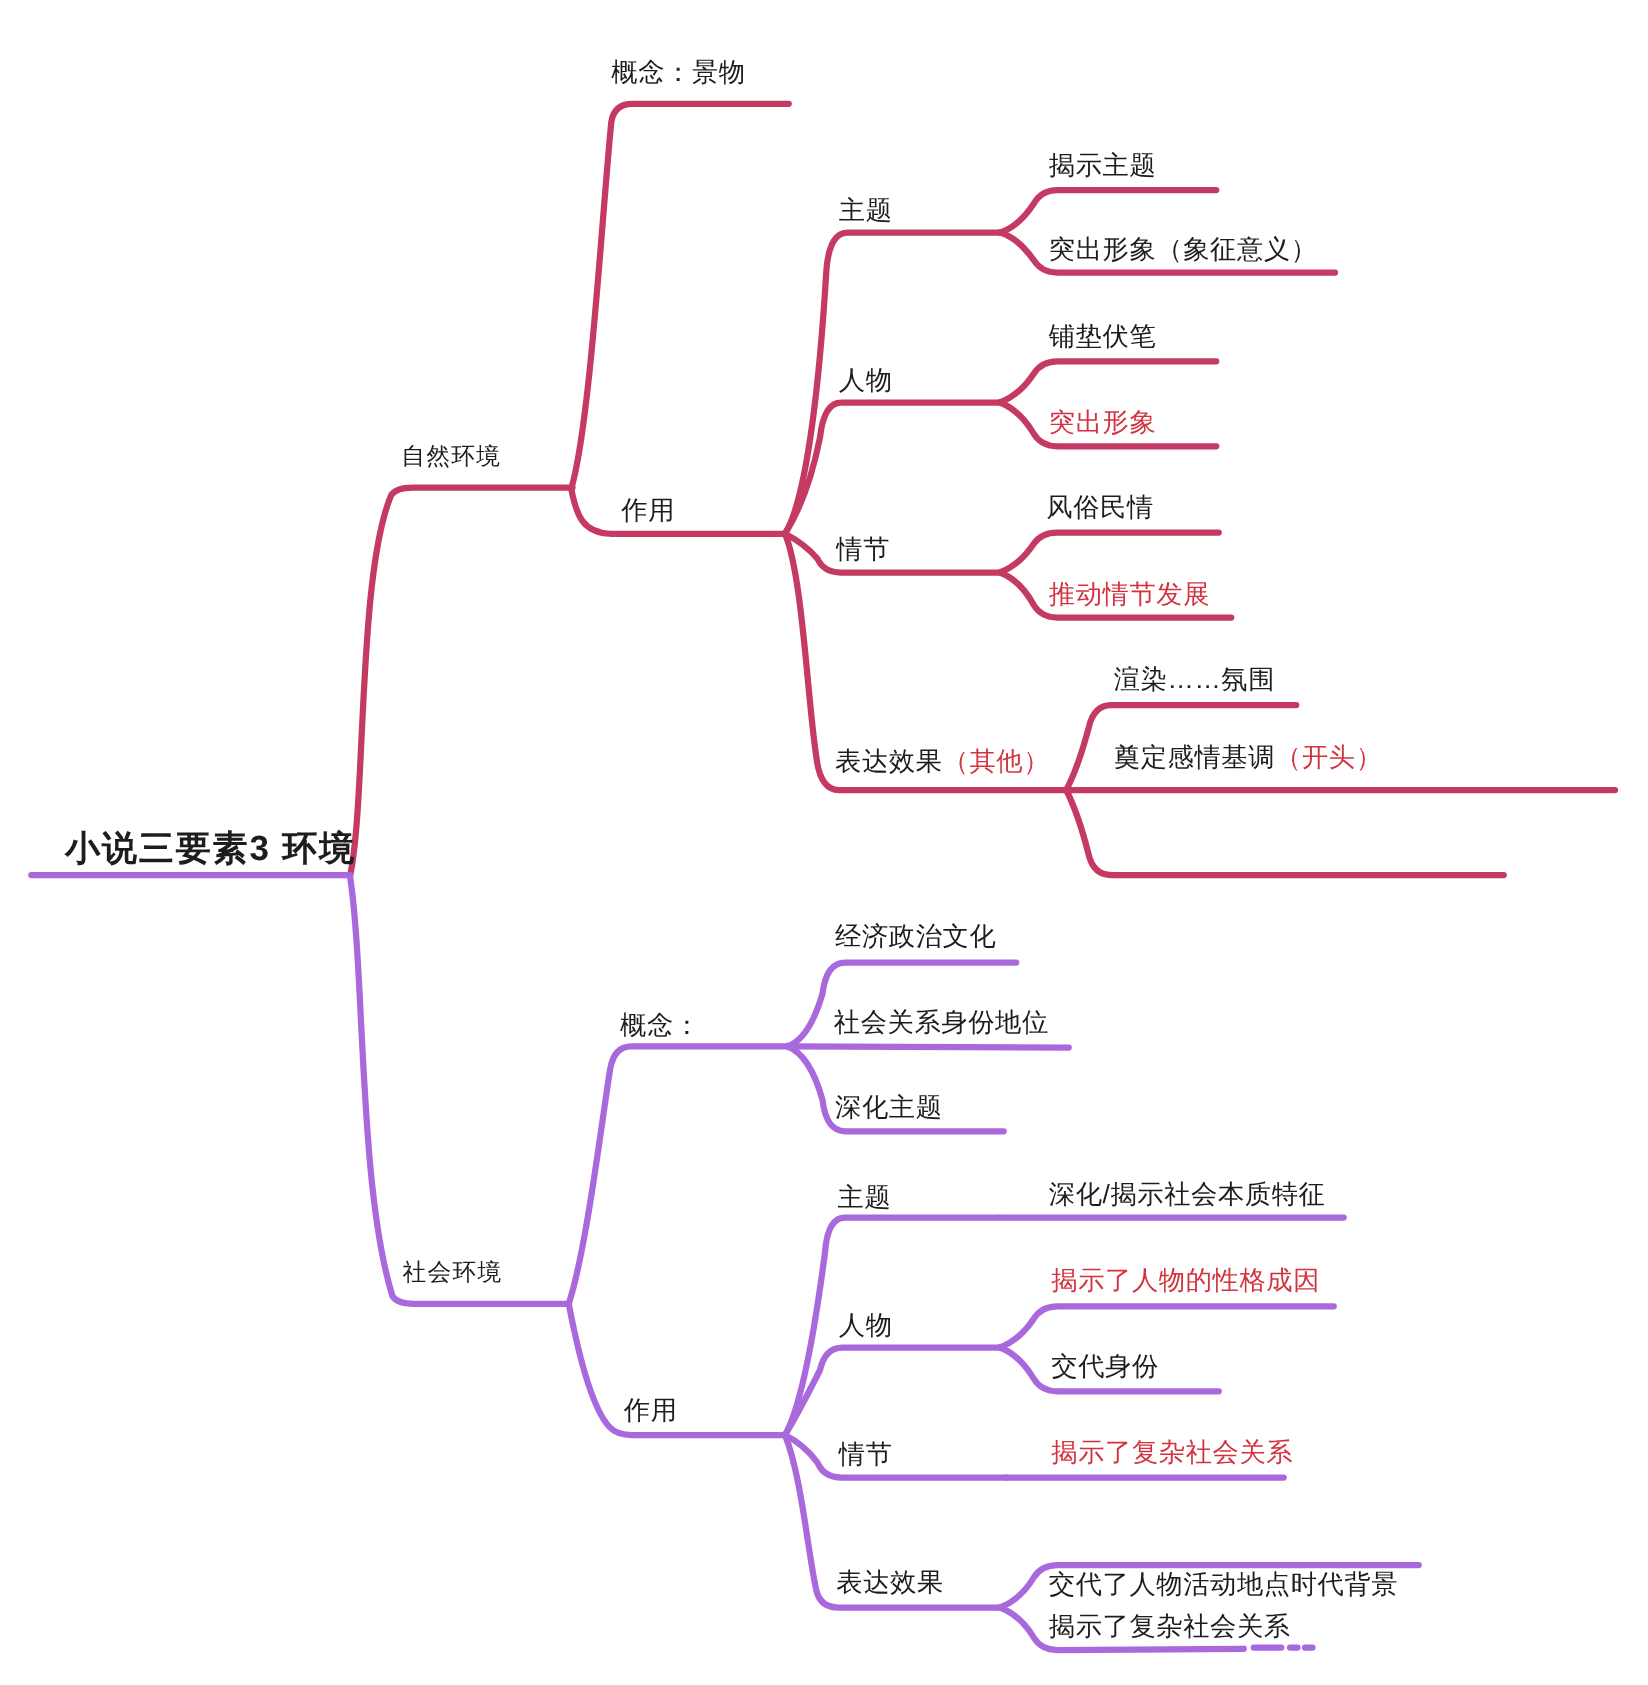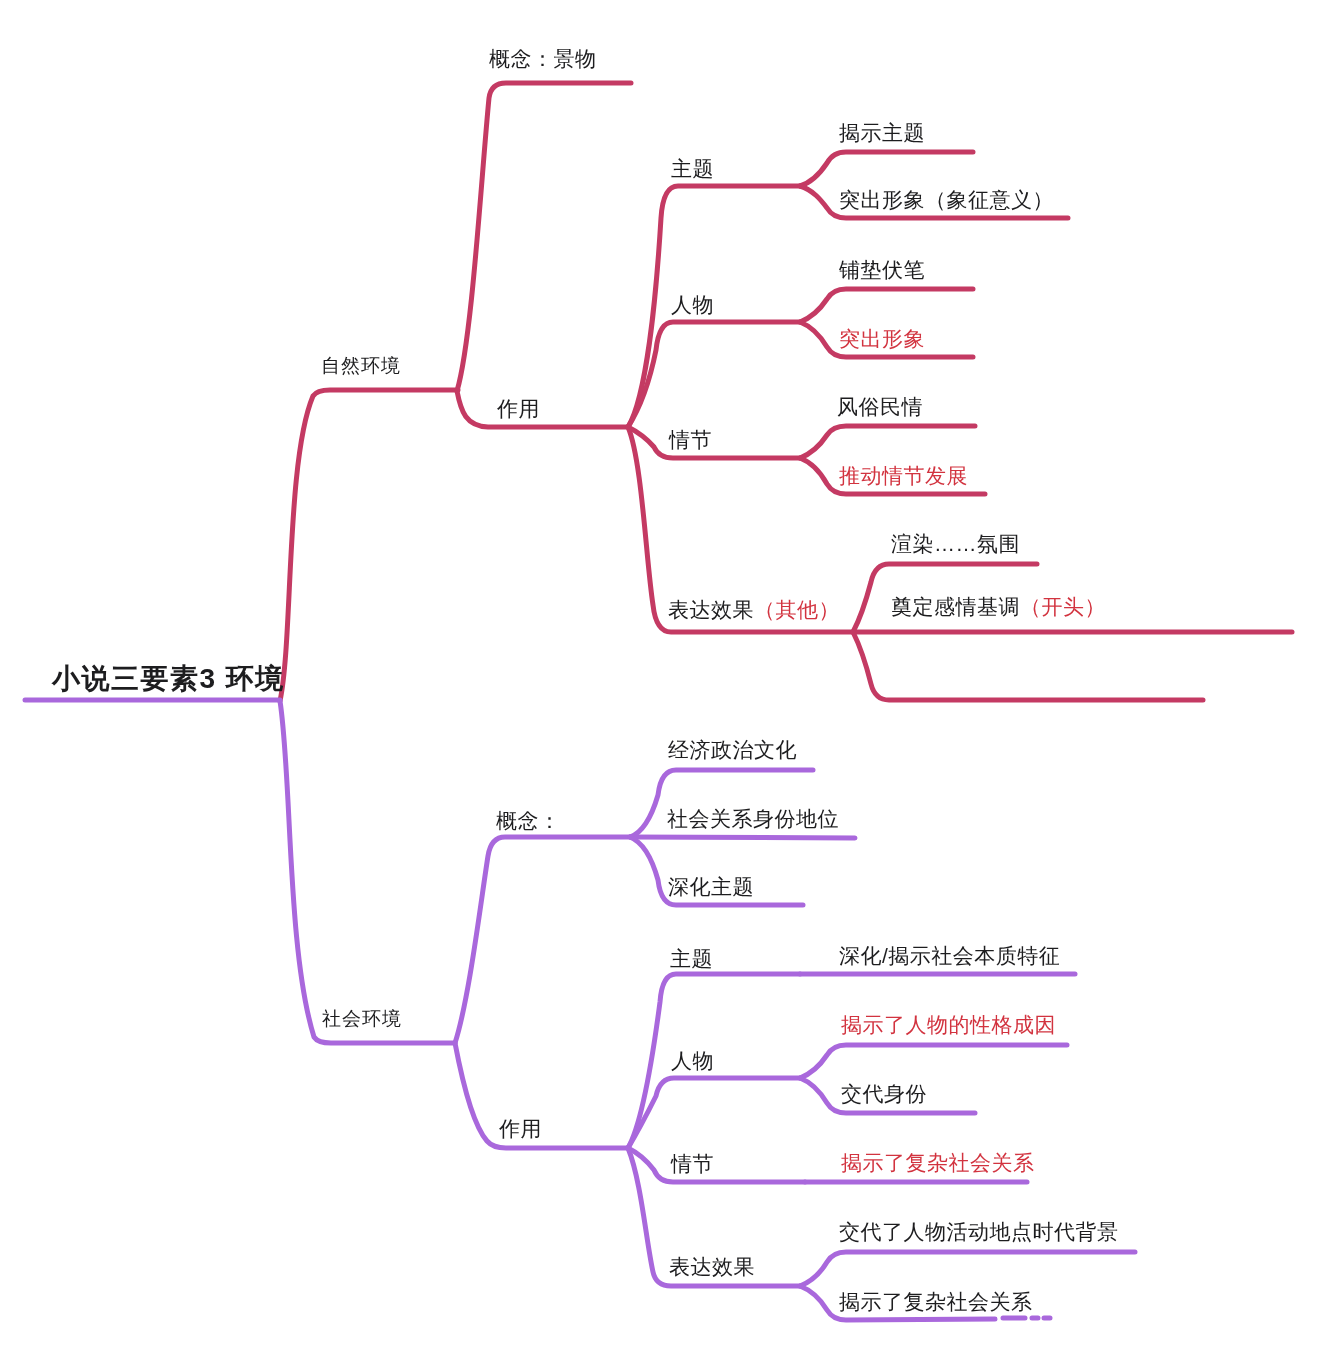--- a/index.html
+++ b/index.html
@@ -99,16 +99,16 @@
   <div class="lbl" style="left:839px;top:943px">深化/揭示社会本质特征</div>
 
   <div class="lbl" style="left:671px;top:1048px">人物</div>
   <div class="lbl red" style="left:841px;top:1012px">揭示了人物的性格成因</div>
   <div class="lbl" style="left:841px;top:1081px">交代身份</div>
 
   <div class="lbl" style="left:671px;top:1151px">情节</div>
   <div class="lbl red" style="left:841px;top:1150px">揭示了复杂社会关系</div>
 
   <div class="lbl" style="left:669px;top:1254px">表达效果</div>
-  <div class="lbl" style="left:839px;top:1219px">交代了人物活动地点时代背景</div>
+  <div class="lbl" style="left:839px;top:1255px">交代了人物活动地点时代背景</div>
   <div class="lbl" style="left:839px;top:1289px">揭示了复杂社会关系</div>
 
 </div>
 
 </body></html>

